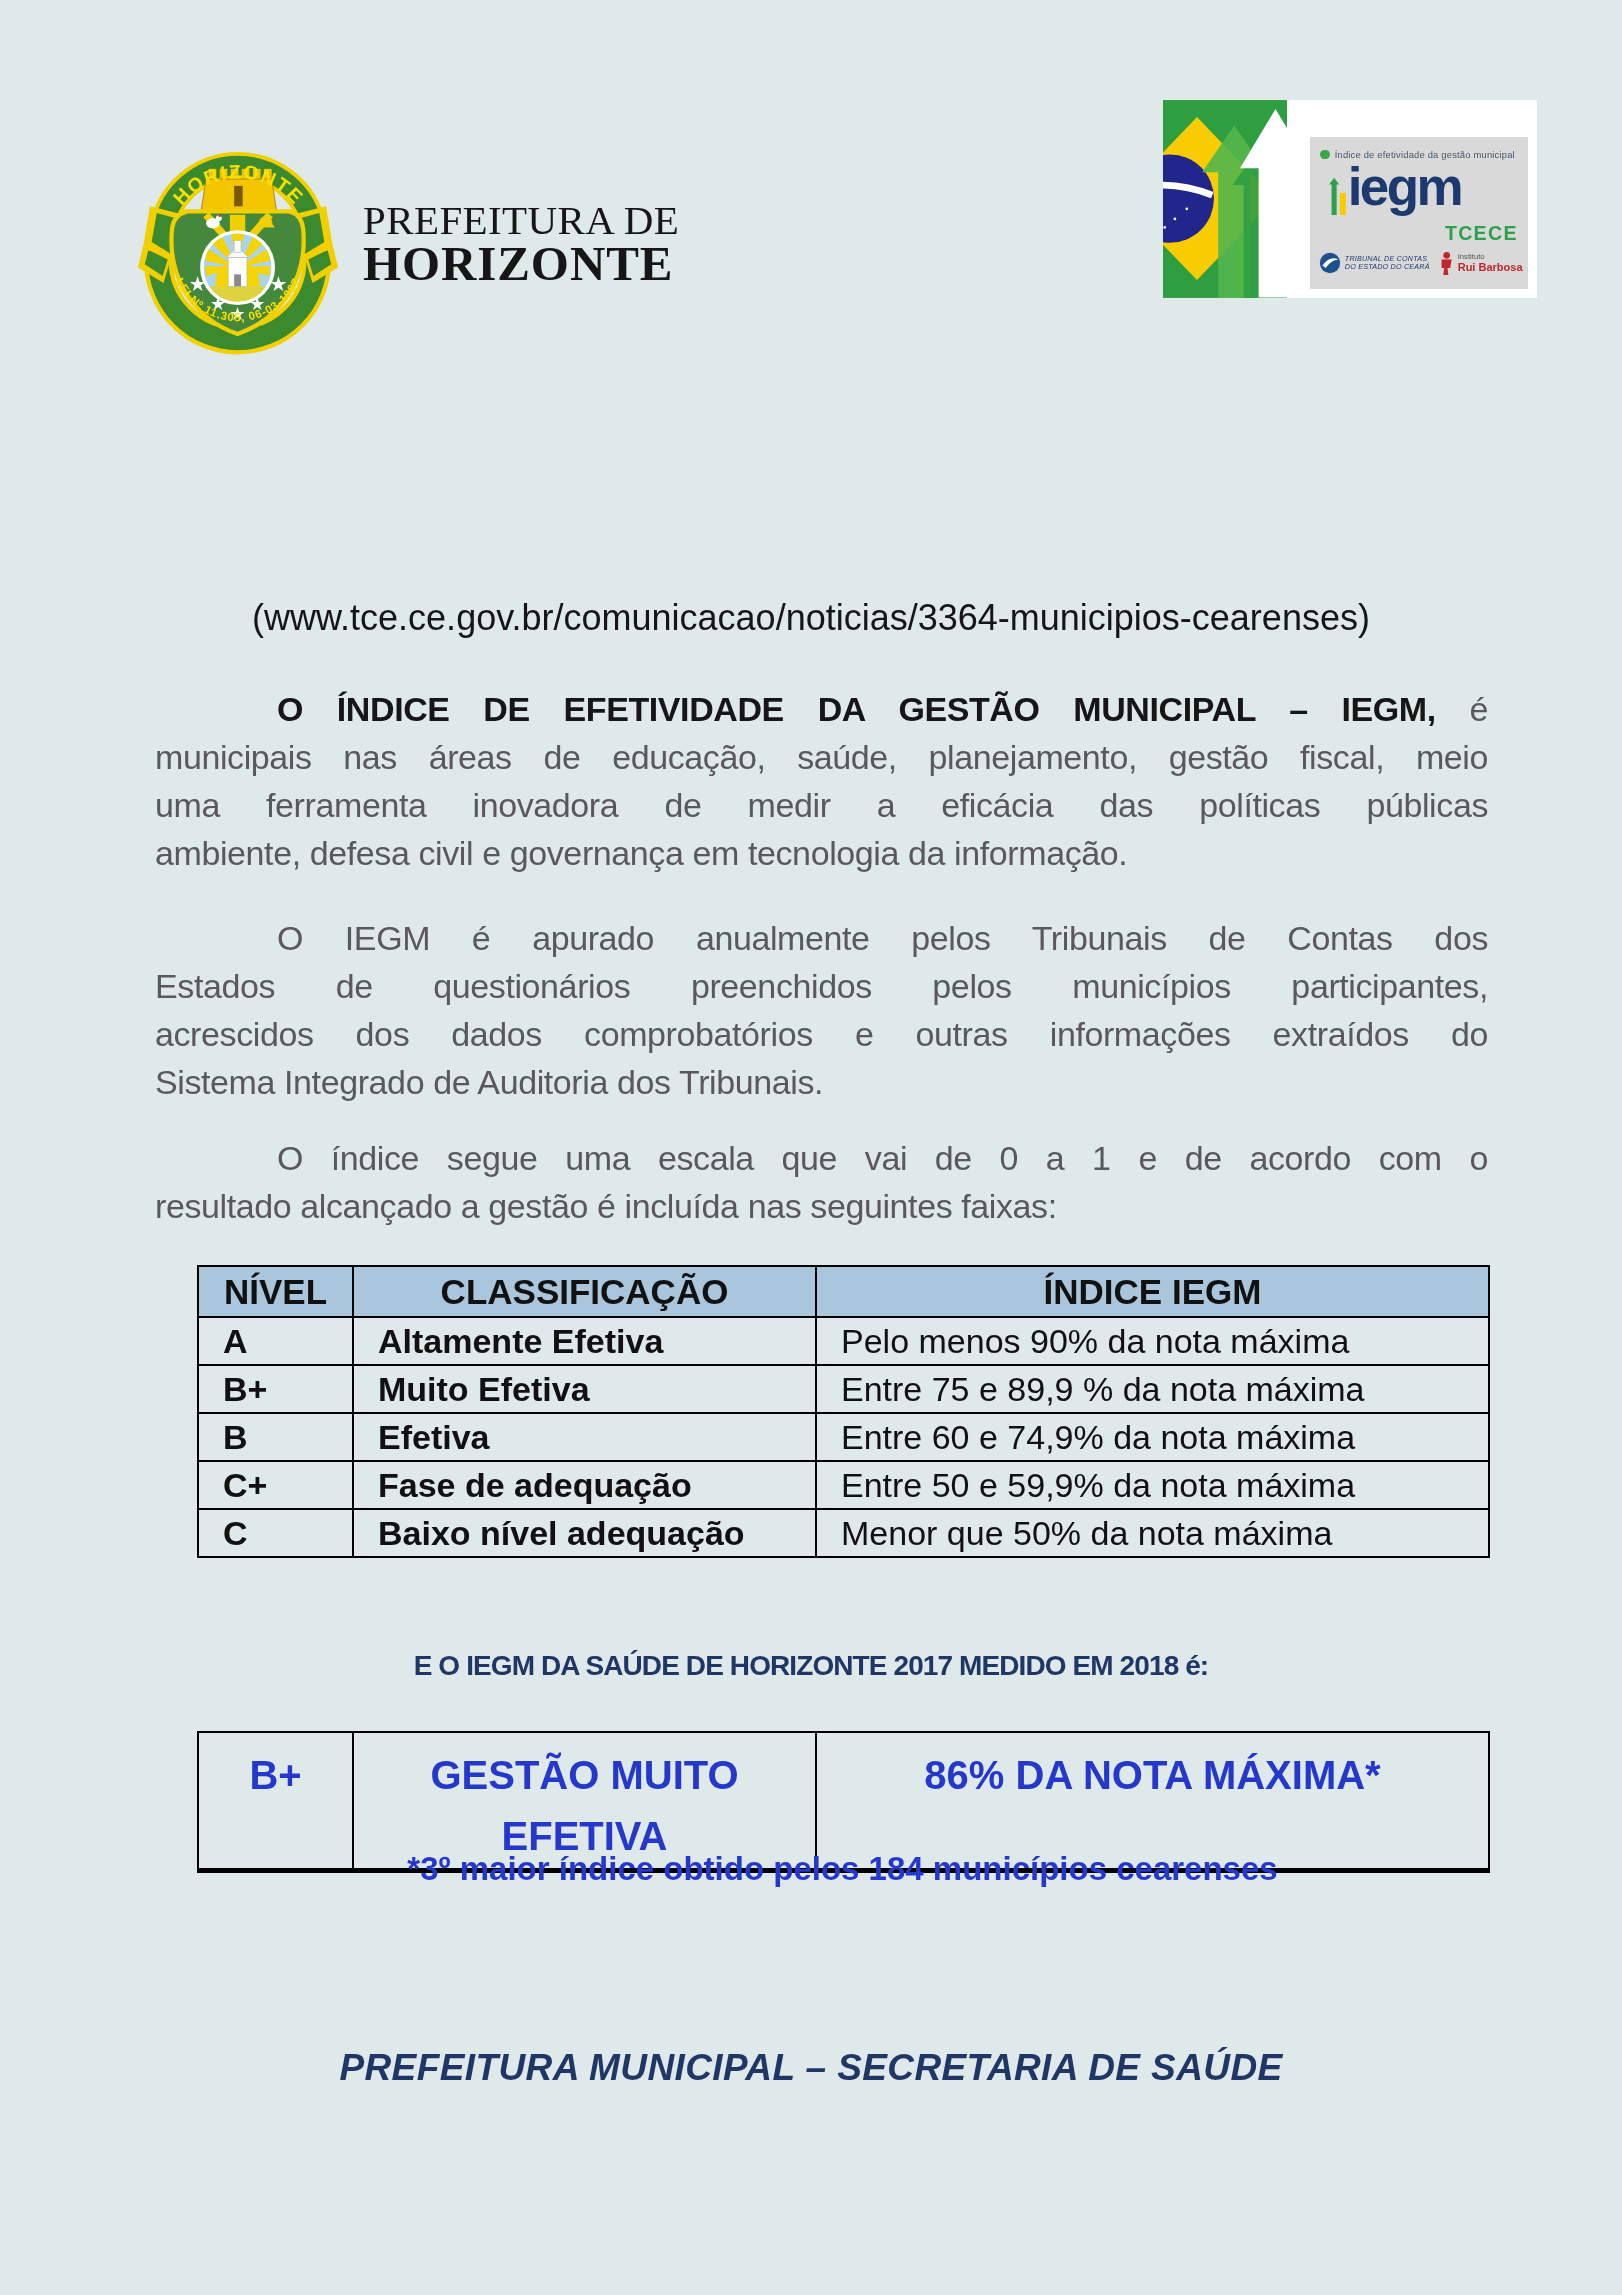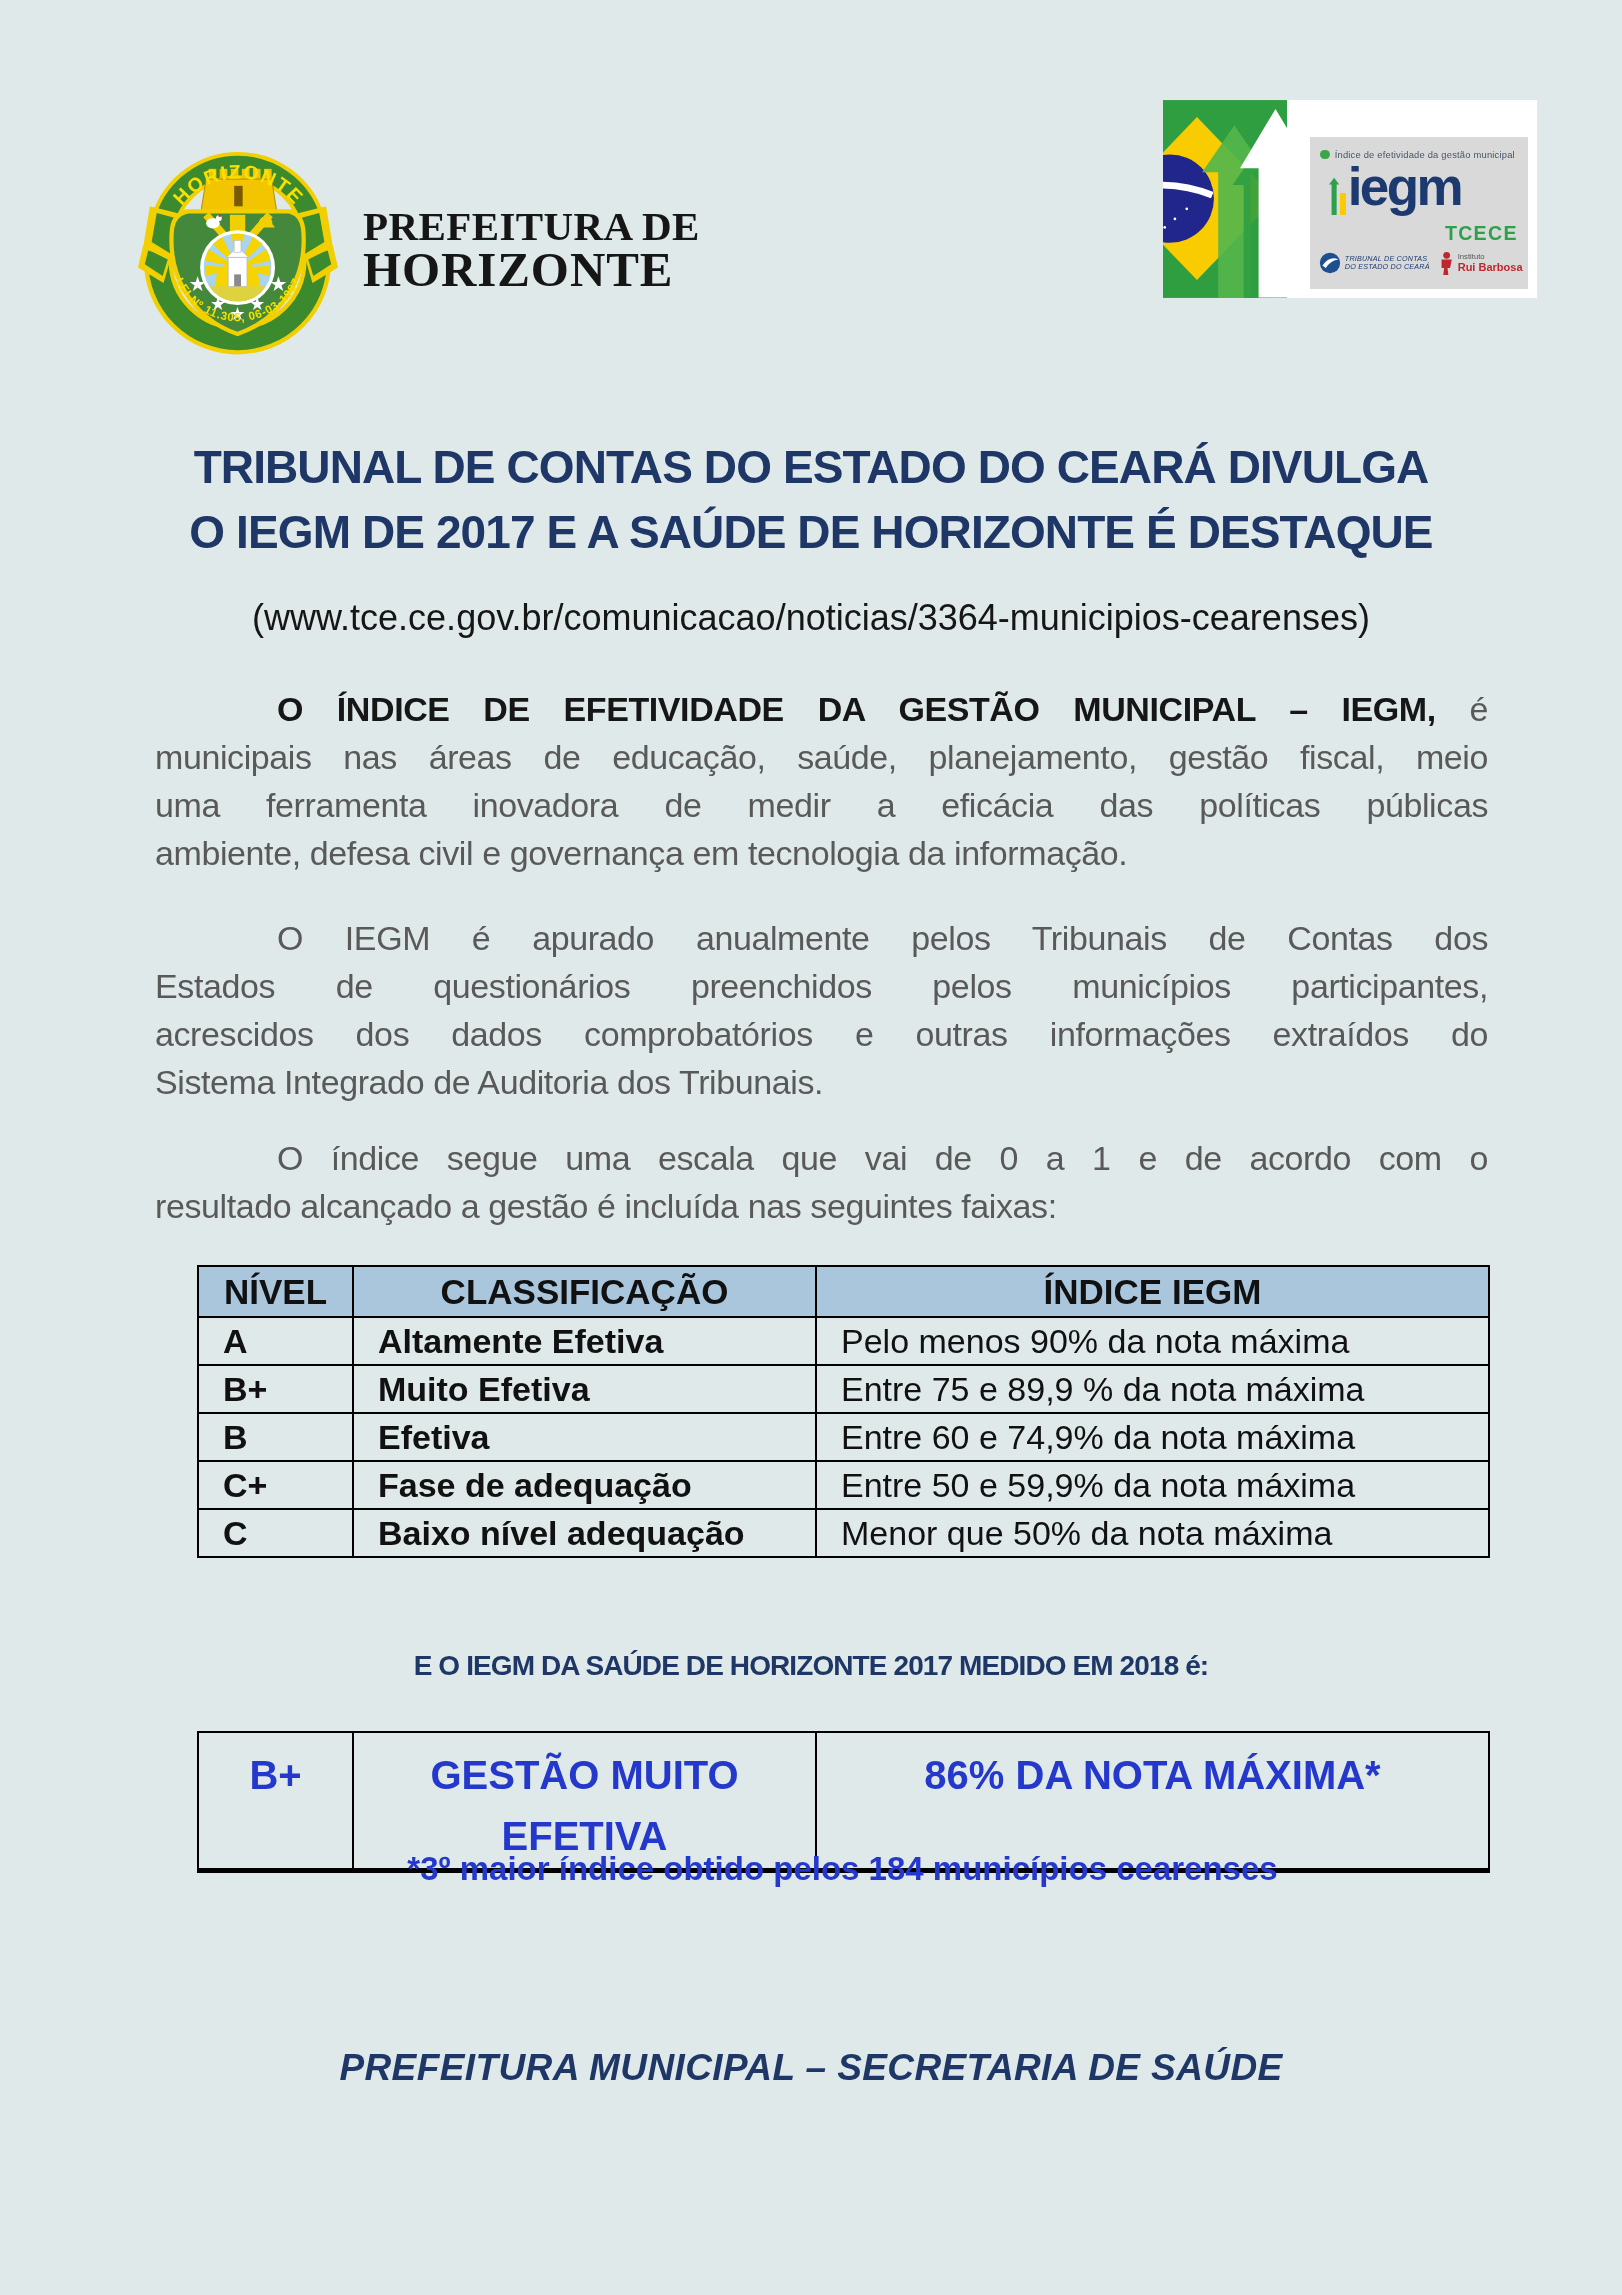--- a/index.html
+++ b/index.html
@@ -3,21 +3,21 @@
 <meta charset="utf-8">
 <style>
   html,body{margin:0;padding:0;background:#dfe9e9;}
   .page{position:relative;width:1622px;height:2295px;background:#dfe9e9;overflow:hidden;
         font-family:"Liberation Sans", sans-serif;}
 
   
   .crest-wrap{position:absolute;left:138px;top:128px;width:595px;height:255px;}
   .crest-svg{position:absolute;left:0;top:5.1px;}
   .wordmark{position:absolute;left:225px;top:73px;color:#161616;font-family:"Liberation Serif",serif;}
-  .wordmark .wm1{font-size:41px;font-weight:700;letter-spacing:0.4px;line-height:39px;margin-top:6px;}
+  .wordmark .wm1{font-size:41px;font-weight:400;letter-spacing:0.4px;line-height:39px;}
   .wordmark .wm2{font-size:49px;font-weight:700;letter-spacing:0.9px;line-height:48px;}
 
   .iegm-card{position:absolute;left:1163px;top:100px;width:374px;height:198px;background:#ffffff;}
   .flag-block{position:absolute;left:0;top:0;width:124px;height:198px;overflow:hidden;}
   .white-arrow{position:absolute;left:77px;top:0;width:71px;height:198px;}
   .gray-panel{position:absolute;left:147px;top:37px;width:218px;height:152px;background:#d9d9d9;}
   .tagline-row{position:absolute;left:10.2px;top:12px;display:flex;align-items:center;gap:5.1px;width:204px;}
   .tagline-dot{width:9.4px;height:9.4px;border-radius:50%;background:#3aa648;flex:0 0 auto;}
   .tagline-text{font-size:9.4px;color:#44566b;letter-spacing:0.2px;white-space:nowrap;}
   .iegm-row{position:absolute;left:19px;top:22px;display:flex;align-items:flex-end;}
@@ -202,24 +202,20 @@
           </svg>
           <div>
             <div class="irb-small">Instituto</div>
             <div class="irb-name">Rui Barbosa</div>
           </div>
         </div>
       </div>
     </div>
   </div>
 
-  <div class="doc-title">
-    <div>TRIBUNAL DE CONTAS DO ESTADO DO CEARÁ DIVULGA</div>
-    <div>O IEGM DE 2017 E A SAÚDE DE HORIZONTE É DESTAQUE</div>
-  </div>
   <div class="source-url">(www.tce.ce.gov.br/comunicacao/noticias/3364-municipios-cearenses)</div>
 
   <div class="para" style="top:685px">
     <div class="jline indent"><span class="lead">O ÍNDICE DE EFETIVIDADE DA GESTÃO MUNICIPAL – IEGM,</span> <span>é</span></div>
     <div class="jline">municipais nas áreas de educação, saúde, planejamento, gestão fiscal, meio</div>
     <div class="jline">uma ferramenta inovadora de medir a eficácia das políticas públicas</div>
     <div class="lline">ambiente, defesa civil e governança em tecnologia da informação.</div>
   </div>
 
   <div class="para" style="top:914px">

